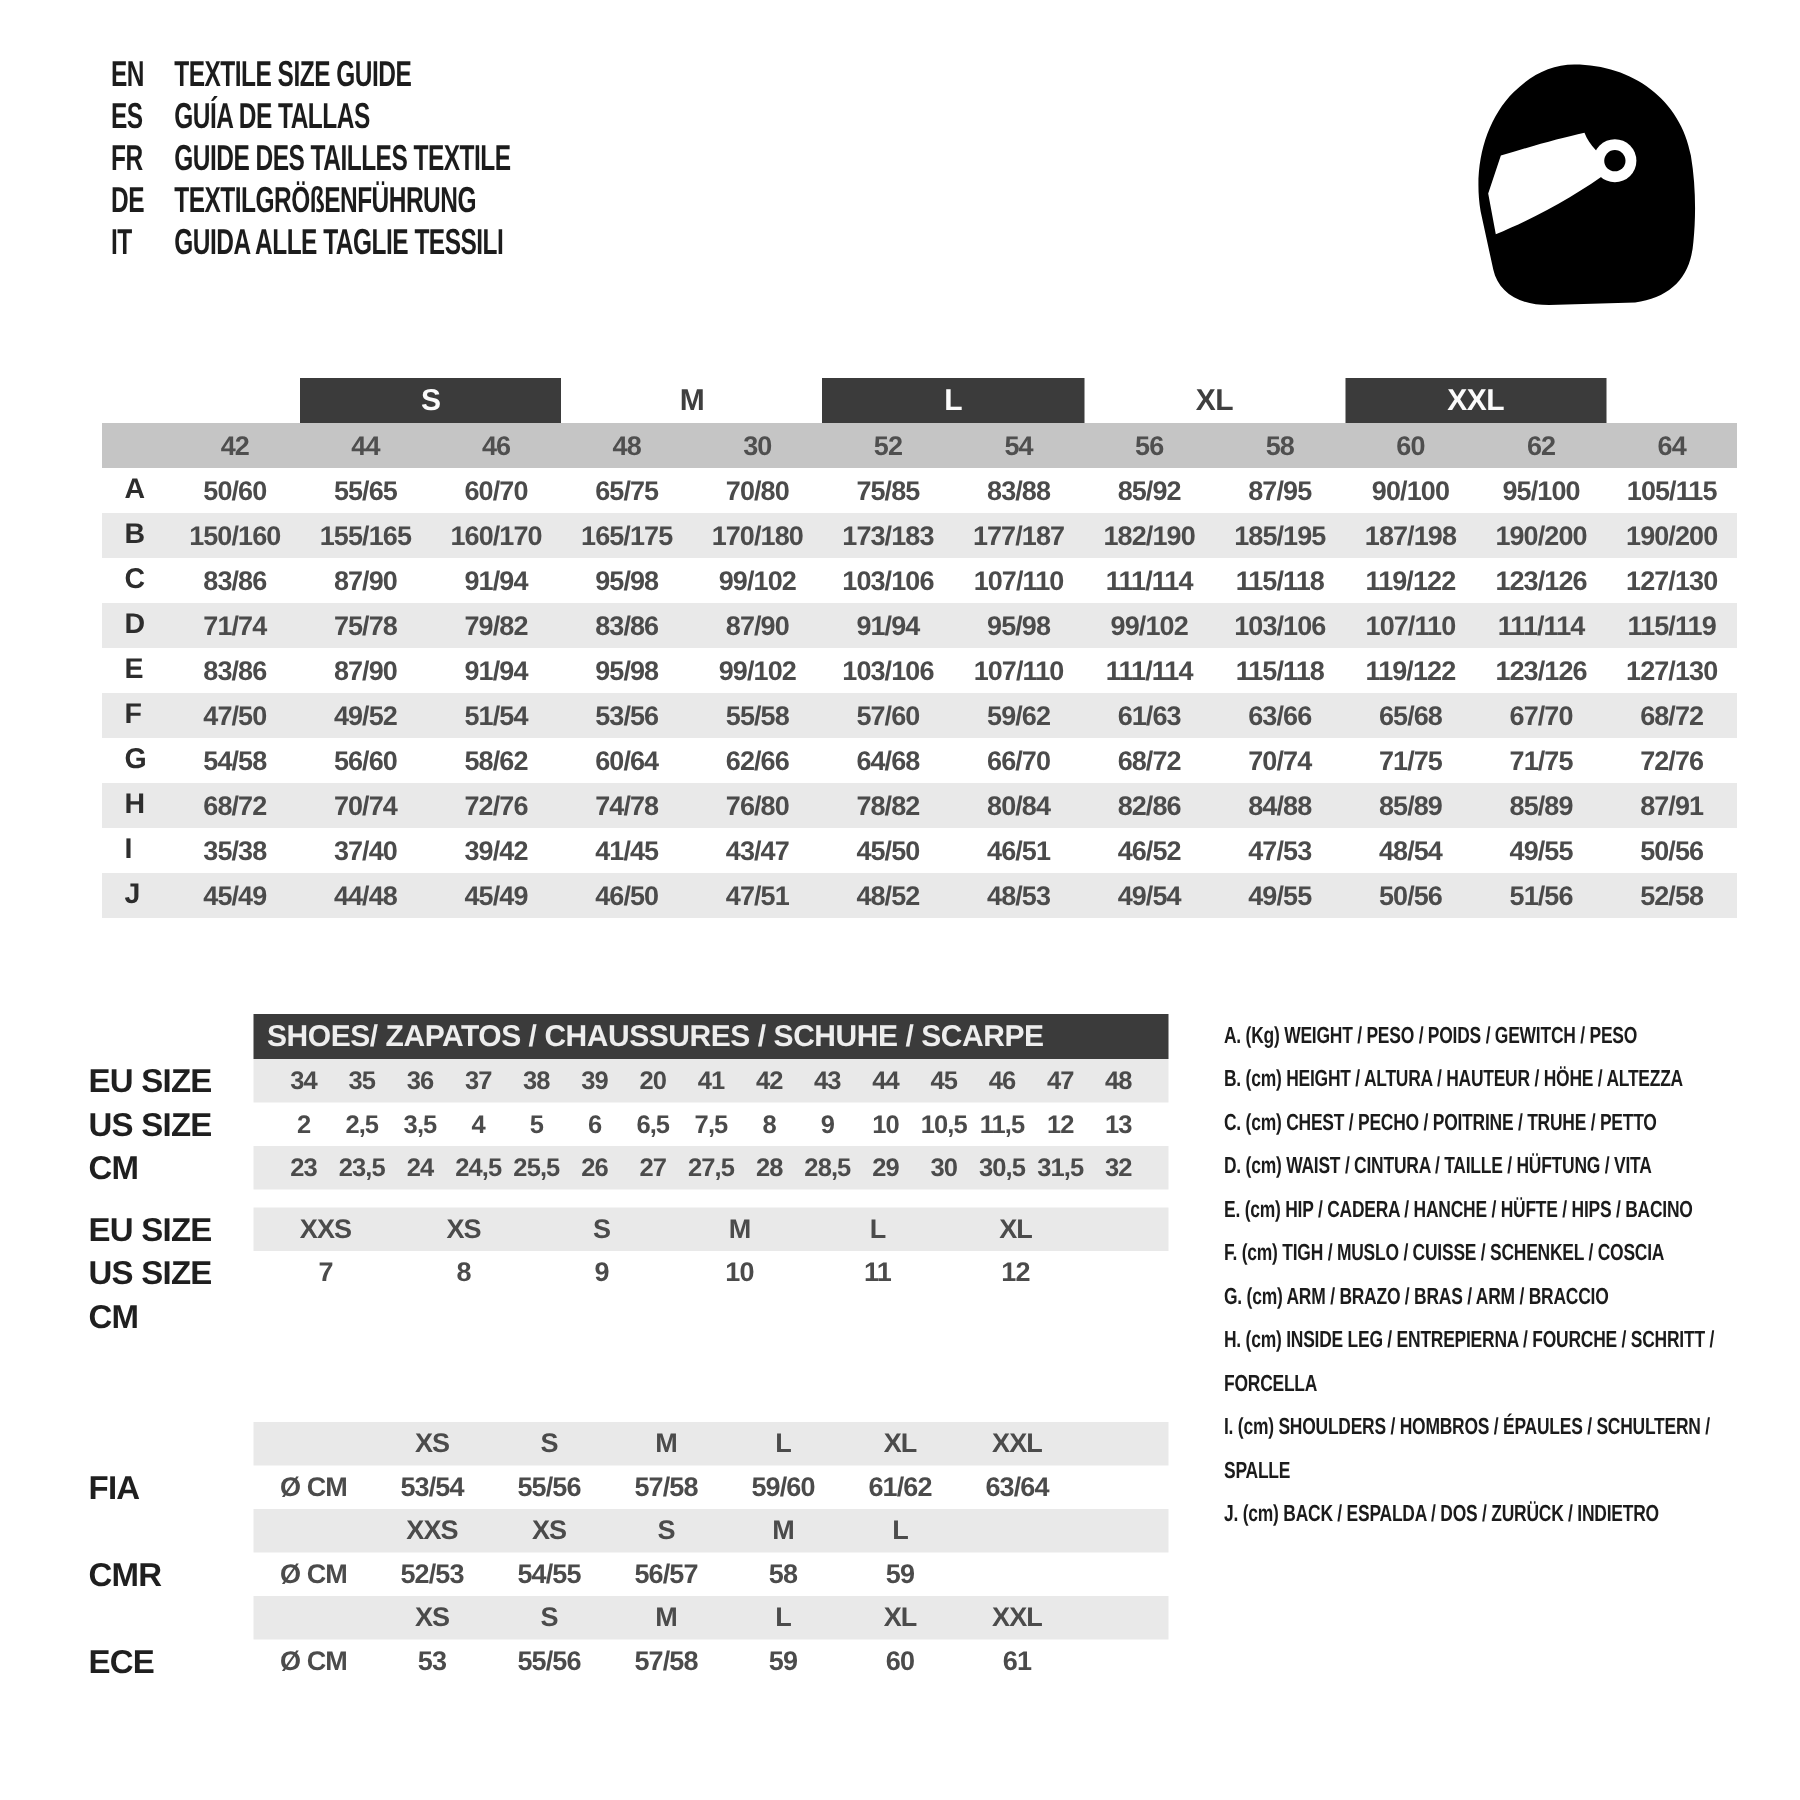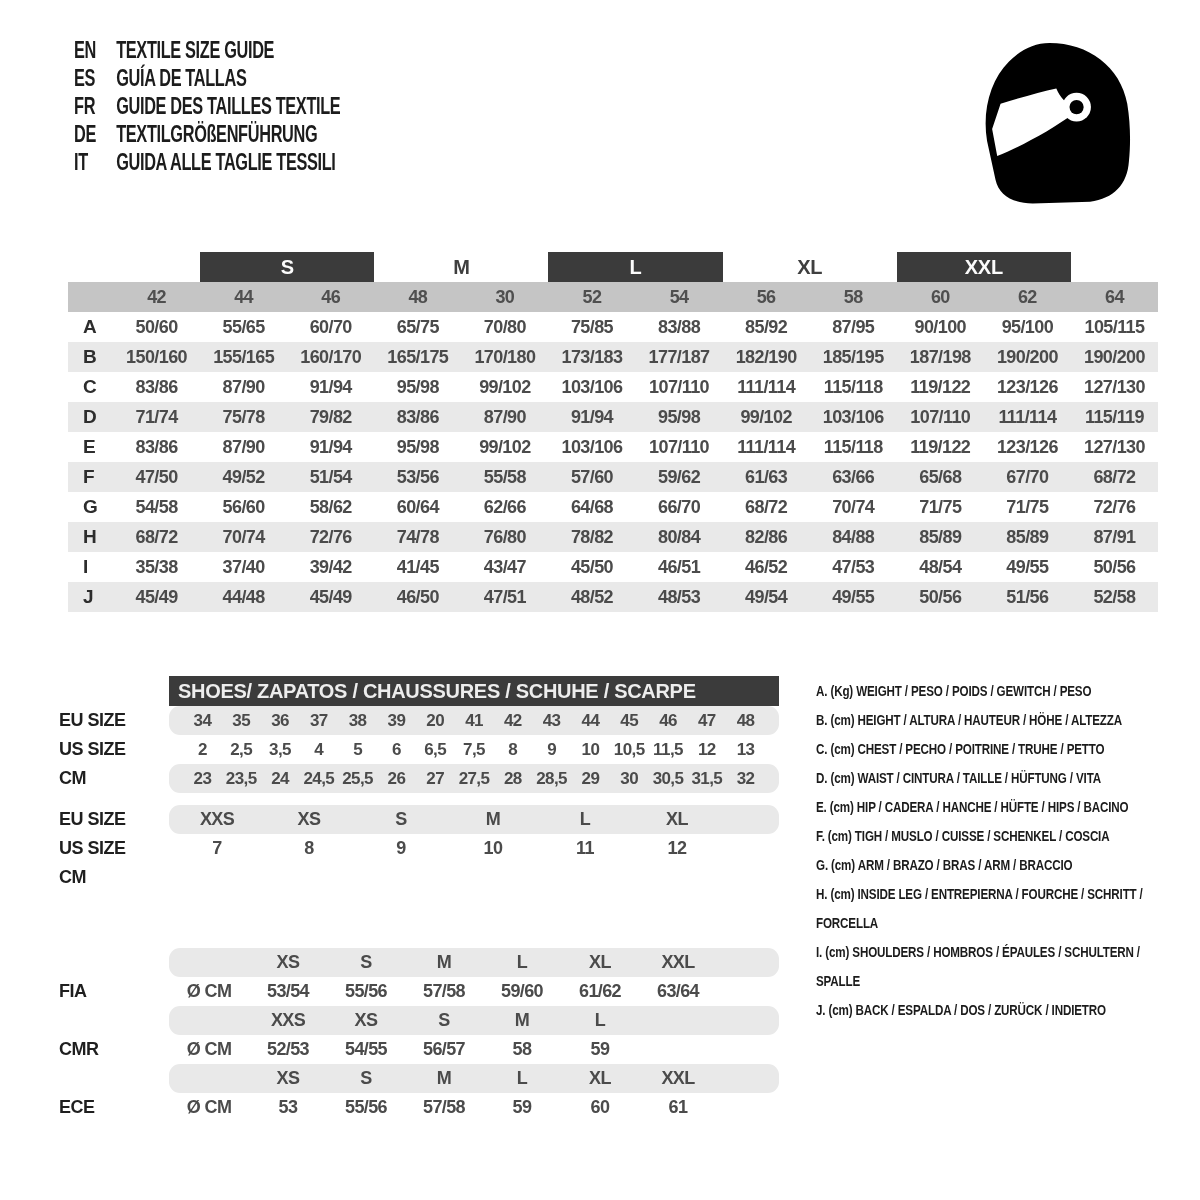--- a/index.html
+++ b/index.html
@@ -48,22 +48,22 @@
   .shoes-table  { top:676px; }
   .gloves-table { top:805px; }
   .helmet-table { top:948px; }
   .titlebar {
     margin-left:117px; height:30px; background:#3b3b3b; color:#ededed;
     display:flex; align-items:center; padding-left:9px; box-sizing:border-box;
     font-size:20px; font-weight:bold; letter-spacing:-0.3px; white-space:nowrap;
   }
   .sub-row { display:grid; grid-template-columns:117px 610px; height:29px; }
   .rlabel { display:flex; align-items:center; padding-left:7px;
-            font-size:18px; font-weight:bold; color:#1f1f1f; letter-spacing:-0.5px; }
-  .rbody { display:grid; align-items:center; height:100%;border-radius:11px; }
+            font-size:22px; font-weight:bold; color:#1f1f1f; letter-spacing:-0.5px; }
+  .rbody { display:grid; align-items:center; height:100%; }
   .sub-row.band .rbody { background:#e9e9e9; }
   .rbody .cell { text-align:center; font-size:18px; font-weight:bold; color:#4b4b4b; letter-spacing:-0.6px; }
   .shoes-cols  { grid-template-columns:repeat(15, 1fr); padding:0 14px; }
   .shoes-cols .cell { font-size:17px; }
   .gloves-cols { grid-template-columns:repeat(6, 92px); padding-left:2px; }
   .helmet-cols { grid-template-columns:80px repeat(6, 78px); }
 
   
   .legend {
     position:absolute; left:816px; top:676px; width:480px;

